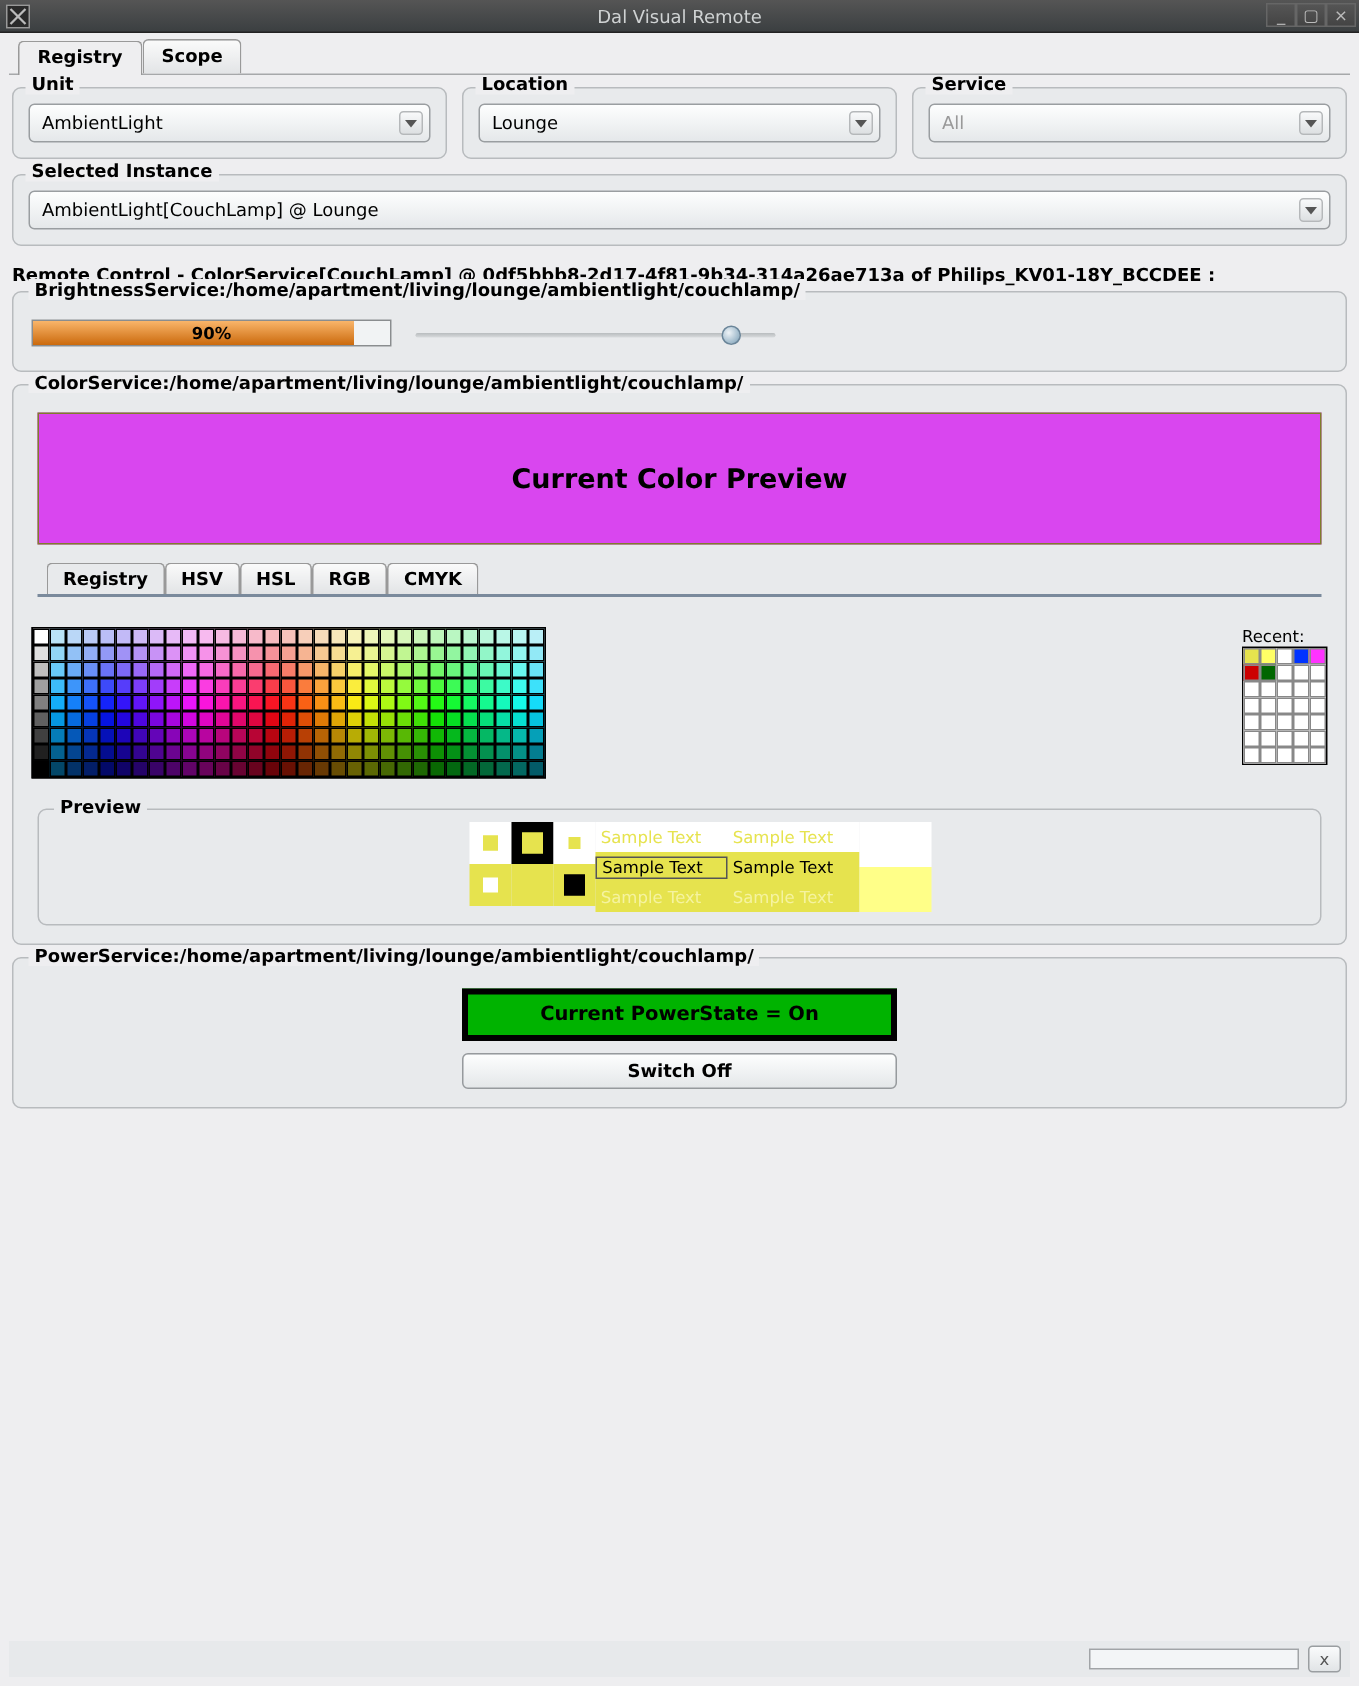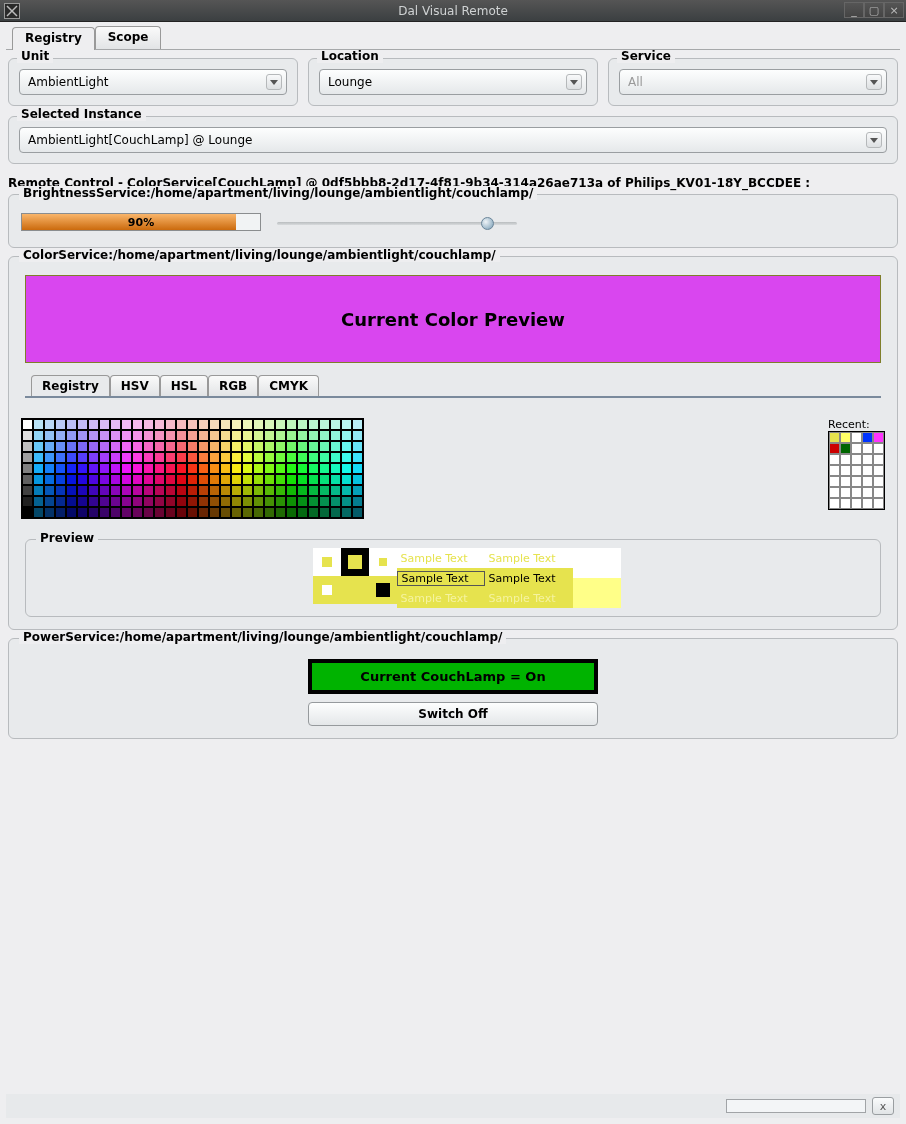--- a/index.html
+++ b/index.html
@@ -539,21 +539,21 @@
             <div class="txtcol">
               <div class="swatch-big" style="height:30px;background:#fff;"></div>
               <div class="swatch-big" style="height:30px;background:#ffff88;"></div>
             </div>
           </div>
         </div>
       </div>
 
       <div class="svc-box">
         <div class="svc-legend">PowerService:/home/apartment/living/lounge/ambientlight/couchlamp/</div>
-        <div class="power-badge">Current CouchLamp = On</div>
+        <div class="power-badge">Current PowerState = On</div>
         <div class="btn">Switch Off</div>
       </div>
     </div>
 
     <div class="statusbar">
       <div class="mini-prog"></div>
       <div class="mini-btn">x</div>
     </div>
   </div>
 </div>

